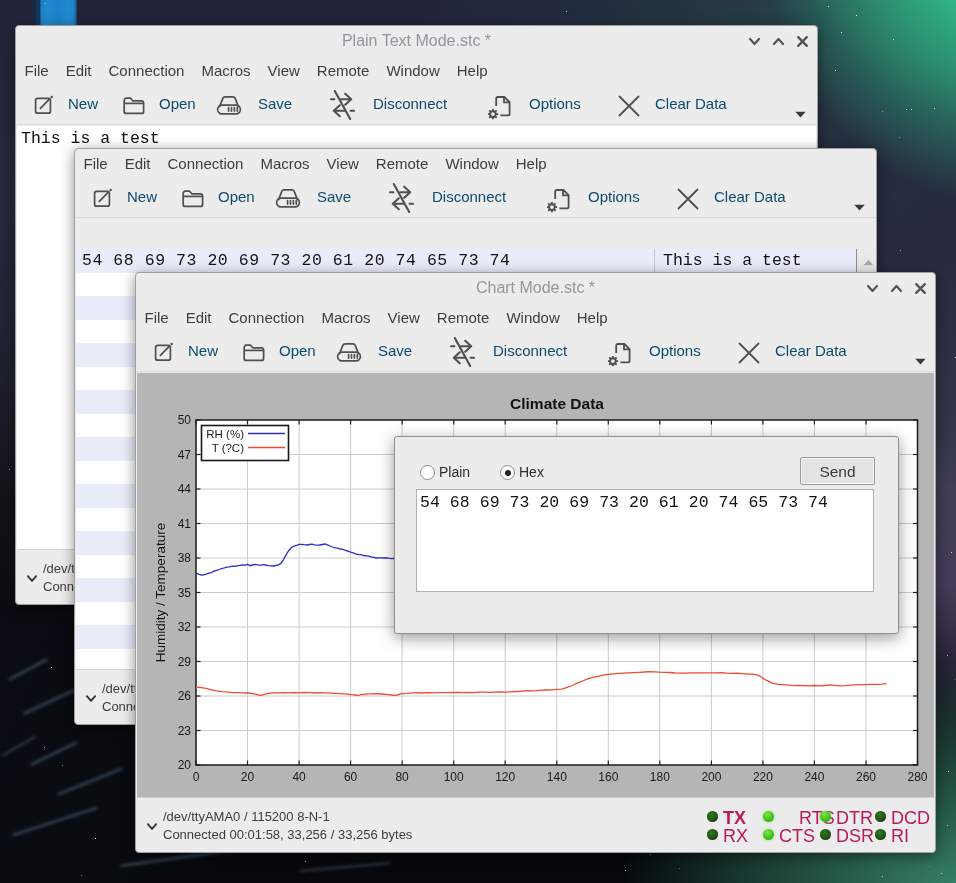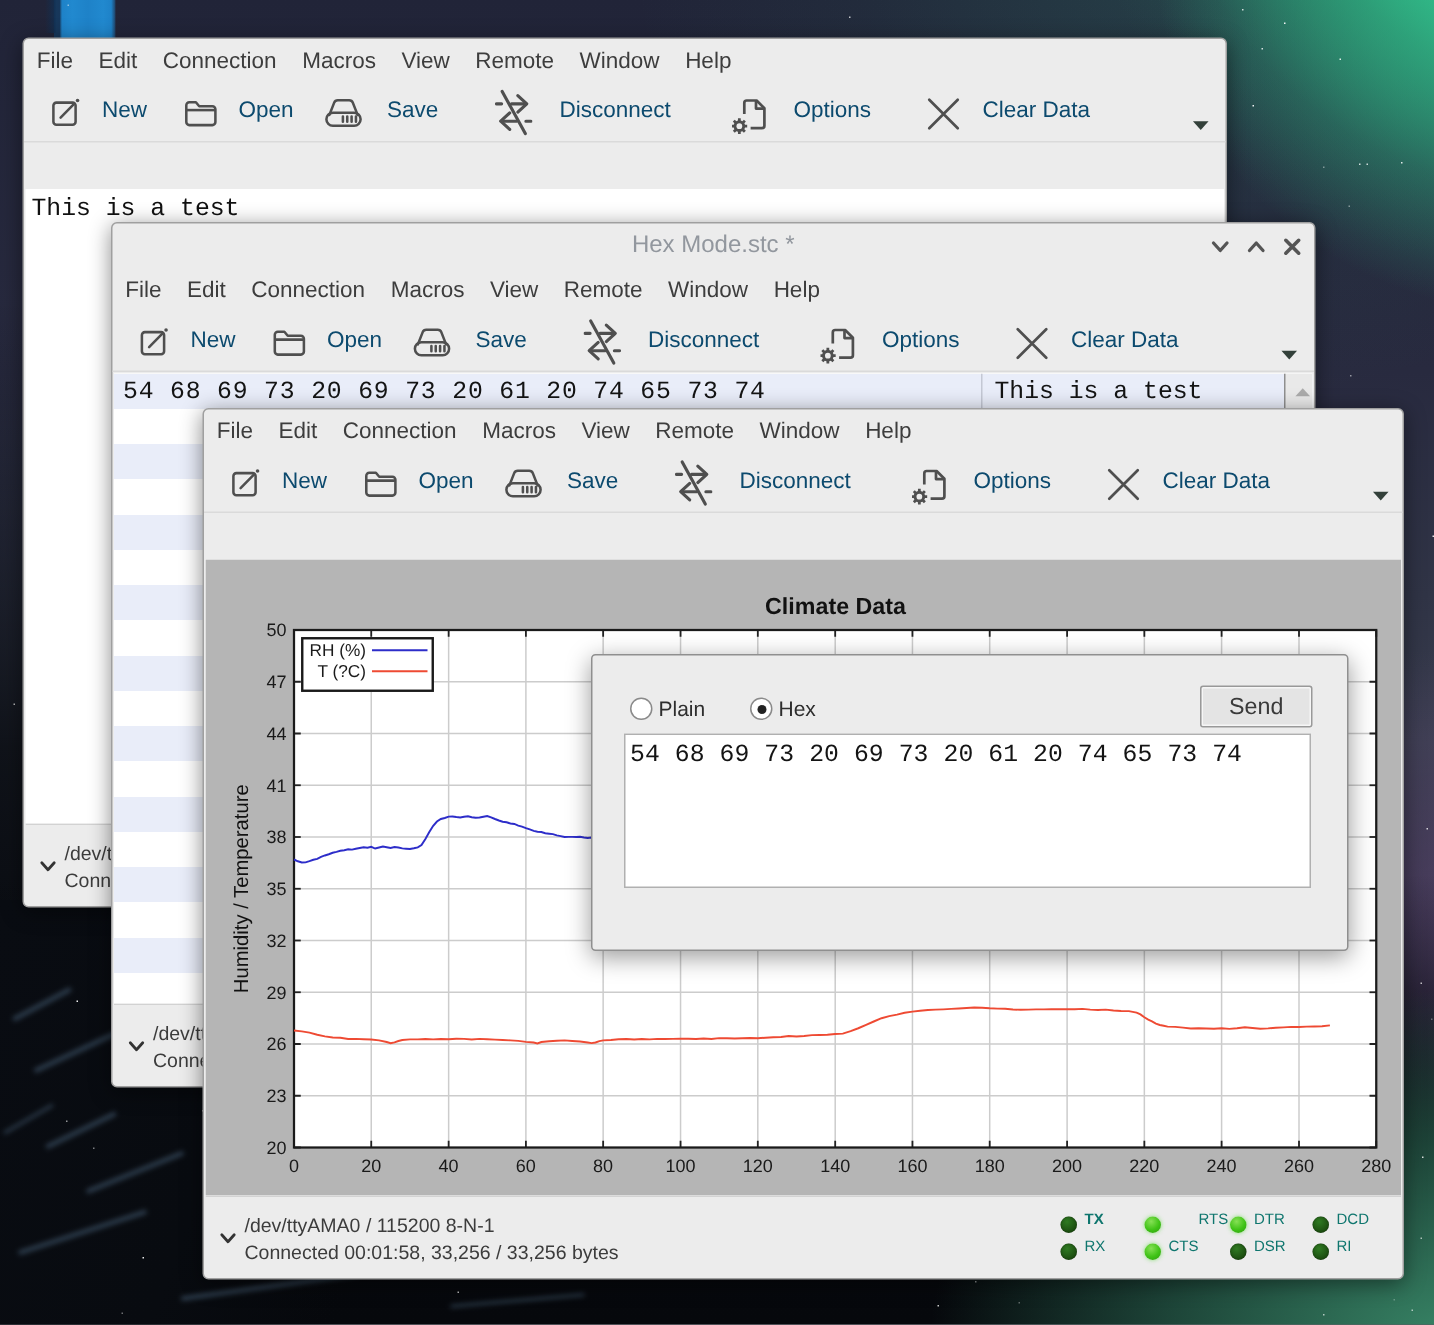--- a/index.html
+++ b/index.html
@@ -44,21 +44,21 @@
 .wcontent{position:absolute;left:1px;right:1px;top:100px;bottom:55px;background:#fff;overflow:hidden}
 .sbar{position:absolute;left:1px;right:1px;bottom:1px;height:54px;background:#ececec;
  border-top:1px solid #d2d2d2;border-radius:0 0 3px 3px}
 .schev{position:absolute;left:9px;top:21px}
 .sline1,.sline2{position:absolute;left:26px;font-size:13px;color:#3c3c3c;white-space:nowrap}
 .sline1{top:11px}.sline2{top:29px}
 .led{position:absolute;width:11px;height:11px;border-radius:50%;
  background:radial-gradient(circle at 40% 32%,#2f7a22,#1c4d10 70%);box-shadow:inset 0 0 1px rgba(0,0,0,.5)}
 .led.on{background:radial-gradient(circle at 40% 30%,#86e055,#3fc316 55%,#2e9c0e 100%);
  box-shadow:0 0 3px rgba(90,220,60,.7)}
-.ledl{position:absolute;font-size:10px;color:#0f766e}
+.ledl{position:absolute;font-size:18px;color:#be185d}
 
 .plain{font-family:"Liberation Mono",monospace;font-size:16.5px;color:#111;padding:2px 0 0 4px;line-height:22px}
 .hexrows{position:absolute;inset:0;background:repeating-linear-gradient(180deg,#e9edf9 0px,#e9edf9 23.5px,#ffffff 23.5px,#ffffff 47px)}
 .hexrow1{position:absolute;left:0;top:0;width:100%;height:23.5px;font-family:"Liberation Mono",monospace;
  font-size:16.5px;color:#141414;line-height:23.5px}
 .hextext{position:absolute;left:6px;letter-spacing:0.55px}
 .hexsep{position:absolute;left:578px;top:0;bottom:0;border-left:1px solid #c4c8d4;height:23.5px}
 .asciit{position:absolute;left:587px}
 .vscroll{position:absolute;right:0;top:0;bottom:0;width:19px;background:#e9e9e9;border-left:1px solid #8f8f8f}
 .sarrow{position:absolute;left:6px;top:3px}
@@ -96,111 +96,111 @@
 <div class="streak" style="left:28px;top:752px;width:52px;height:3px;transform:rotate(-26deg)"></div>
 <div class="streak" style="left:20px;top:700px;width:60px;height:3px;transform:rotate(-25deg)"></div>
 <div class="streak" style="left:0px;top:745px;width:38px;height:2px;transform:rotate(-30deg)"></div>
 <div class="streak" style="left:55px;top:780px;width:70px;height:3px;transform:rotate(-22deg)"></div>
 <div class="streak" style="left:10px;top:820px;width:90px;height:3px;transform:rotate(-18deg)"></div>
 <div class="streak" style="left:120px;top:856px;width:120px;height:3px;transform:rotate(-8deg)"></div>
 <div class="streak" style="left:300px;top:866px;width:90px;height:2px;transform:rotate(-5deg)"></div>
 <div class="stars"></div>
 </div>
 <div class="win" style="left:15px;top:25px;width:803px;height:580px">
-    <div class="mbar">
-      <span>File</span>
-      <span>Edit</span>
-      <span>Connection</span>
-      <span>Macros</span>
-      <span>View</span>
-      <span>Remote</span>
-      <span>Window</span>
-      <span>Help</span>
-    </div>
-    <div class="tools">
-      <span class="ti" style="left:17px;top:9px"><svg width="22" height="22" viewBox="0 0 22 22">
-          <g fill="none" stroke="#4f4f4f" stroke-width="1.7" stroke-linecap="round" stroke-linejoin="round">
-            <rect x="2.6" y="4.4" width="14.8" height="14.8" rx="2"></rect>
-            <path d="M7.4 14.4 L16.4 5.2"></path>
-          </g>
-          <circle cx="18.7" cy="3" r="1.2" fill="#4f4f4f"></circle>
-        </svg></span>
-      <span class="tl" style="left:52px">New</span>
-      <span class="ti" style="left:106px;top:9px"><svg width="24" height="22" viewBox="0 0 24 22">
-          <g fill="none" stroke="#4f4f4f" stroke-width="1.7" stroke-linejoin="round">
-            <path d="M2.2 8.2 V6.2 a2 2 0 0 1 2-2 h4.4 l2.2 2.6 h8.8 a2 2 0 0 1 2 2 v8.6 a2 2 0 0 1-2 2 H4.2 a2 2 0 0 1-2-2 z"></path>
-            <path d="M2.2 9.4 h19.4"></path>
-          </g>
-        </svg></span>
-      <span class="tl" style="left:143px">Open</span>
-      <span class="ti" style="left:200px;top:9px"><svg width="26" height="22" viewBox="0 0 26 22">
-          <g fill="none" stroke="#4f4f4f" stroke-width="1.7" stroke-linejoin="round" stroke-linecap="round">
-            <rect x="1.6" y="11.2" width="22.8" height="8.6" rx="4.3"></rect>
-            <path d="M3.6 12.6 L6.8 4.4 Q7.4 2.8 9.2 2.8 h7.6 Q18.6 2.8 19.2 4.4 l3.2 8.2"></path>
-            <path d="M12.6 13.7 v3.4 M15.5 13.7 v3.4 M18.4 13.7 v3.4 M21.3 13.7 v3.4"></path>
-          </g>
-        </svg></span>
-      <span class="tl" style="left:242px">Save</span>
-      <span class="ti" style="left:314px;top:4px"><svg width="25" height="32" viewBox="0 0 25 32">
-          <g fill="none" stroke="#4f4f4f" stroke-width="2.1" stroke-linecap="round" stroke-linejoin="round">
-            <path d="M4.8 2 L20.2 30"></path>
-            <path d="M1 10.2 h3.4 M11 10.2 h8.3"></path>
-            <path d="M15.2 4.7 L21.2 10.2 L15.2 15.7"></path>
-            <path d="M5.8 21.8 h8.6 M20.6 21.8 h3.4"></path>
-            <path d="M9.8 16.3 L3.8 21.8 L9.8 27.3"></path>
-          </g>
-        </svg></span>
-      <span class="tl" style="left:357px">Disconnect</span>
-      <span class="ti" style="left:472px;top:9px"><svg width="24" height="26" viewBox="0 0 24 26">
-          <g fill="none" stroke="#4f4f4f" stroke-width="1.8" stroke-linejoin="round">
-            <path d="M8.2 12 V4.6 a1.6 1.6 0 0 1 1.6-1.6 h6.6 L21.6 8.2 v11.6 a1.6 1.6 0 0 1-1.6 1.6 h-7.6"></path>
-            <path d="M16 3 v5.4 h5.6"></path>
-          </g>
-          <g fill="#4f4f4f">
-            <path d="M10.12 19.18 L10.12 21.02 L8.68 21.04 L8.24 22.11 L9.24 23.14 L7.94 24.44 L6.91 23.44 L5.84 23.88 L5.82 25.32 L3.98 25.32 L3.96 23.88 L2.89 23.44 L1.86 24.44 L0.56 23.14 L1.56 22.11 L1.12 21.04 L-0.32 21.02 L-0.32 19.18 L1.12 19.16 L1.56 18.09 L0.56 17.06 L1.86 15.76 L2.89 16.76 L3.96 16.32 L3.98 14.88 L5.82 14.88 L5.84 16.32 L6.91 16.76 L7.94 15.76 L9.24 17.06 L8.24 18.09 L8.68 19.16 Z"></path>
-            <circle cx="4.9" cy="20.1" r="1.9" fill="#ececec"></circle>
-          </g>
-        </svg></span>
-      <span class="tl" style="left:513px">Options</span>
-      <span class="ti" style="left:601px;top:9px"><svg width="24" height="24" viewBox="0 0 24 24">
-          <g stroke="#4f4f4f" stroke-width="1.8" stroke-linecap="round">
-            <path d="M2.5 2.5 L21.5 21.5 M21.5 2.5 L2.5 21.5"></path>
-          </g>
-        </svg></span>
-      <span class="tl" style="left:639px">Clear Data</span>
-      <span class="ti" style="left:779px;top:19px"><svg width="11" height="7" viewBox="0 0 11 7">
-          <path d="M0.3 0.8 h10.4 L5.5 6.6 z" fill="#33403a"></path>
-        </svg></span>
-    </div>
-<div class="wcontent">
-      <div class="plain">This is a test</div>
-    </div>
-<div class="sbar">
-      <span class="schev"><svg width="12" height="13" viewBox="0 0 13 13">
-          <path d="M2 4 L6.5 9 L11 4" fill="none" stroke="#333" stroke-width="2" stroke-linecap="round" stroke-linejoin="round"></path>
-        </svg></span>
-<div class="sline1">/dev/ttyAMA0 / 115200 8-N-1</div>
-<div class="sline2">Connected 00:01:58, 33,256 / 33,256 bytes</div>
-    </div>
-  </div>
-<div class="win" style="left:74px;top:148px;width:803px;height:577px">
 <div class="tbar">
-      <span class="ttext">Hex Mode.stc *</span>
+      <span class="ttext">Plain Text Mode.stc *</span>
 <span class="wctrl">
         <svg width="13" height="13" viewBox="0 0 13 13">
           <path d="M2 4 L6.5 9 L11 4" fill="none" stroke="#555" stroke-width="2.2" stroke-linecap="round" stroke-linejoin="round"></path>
         </svg>
         <svg width="13" height="13" viewBox="0 0 13 13">
           <path d="M2 9 L6.5 4 L11 9" fill="none" stroke="#555" stroke-width="2.2" stroke-linecap="round" stroke-linejoin="round"></path>
         </svg>
         <svg width="13" height="13" viewBox="0 0 13 13">
           <path d="M2.2 2.2 L10.8 10.8 M10.8 2.2 L2.2 10.8" stroke="#555" stroke-width="2.4" stroke-linecap="round"></path>
         </svg>
       </span>
     </div>
+    <div class="mbar">
+      <span>File</span>
+      <span>Edit</span>
+      <span>Connection</span>
+      <span>Macros</span>
+      <span>View</span>
+      <span>Remote</span>
+      <span>Window</span>
+      <span>Help</span>
+    </div>
+    <div class="tools">
+      <span class="ti" style="left:17px;top:9px"><svg width="22" height="22" viewBox="0 0 22 22">
+          <g fill="none" stroke="#4f4f4f" stroke-width="1.7" stroke-linecap="round" stroke-linejoin="round">
+            <rect x="2.6" y="4.4" width="14.8" height="14.8" rx="2"></rect>
+            <path d="M7.4 14.4 L16.4 5.2"></path>
+          </g>
+          <circle cx="18.7" cy="3" r="1.2" fill="#4f4f4f"></circle>
+        </svg></span>
+      <span class="tl" style="left:52px">New</span>
+      <span class="ti" style="left:106px;top:9px"><svg width="24" height="22" viewBox="0 0 24 22">
+          <g fill="none" stroke="#4f4f4f" stroke-width="1.7" stroke-linejoin="round">
+            <path d="M2.2 8.2 V6.2 a2 2 0 0 1 2-2 h4.4 l2.2 2.6 h8.8 a2 2 0 0 1 2 2 v8.6 a2 2 0 0 1-2 2 H4.2 a2 2 0 0 1-2-2 z"></path>
+            <path d="M2.2 9.4 h19.4"></path>
+          </g>
+        </svg></span>
+      <span class="tl" style="left:143px">Open</span>
+      <span class="ti" style="left:200px;top:9px"><svg width="26" height="22" viewBox="0 0 26 22">
+          <g fill="none" stroke="#4f4f4f" stroke-width="1.7" stroke-linejoin="round" stroke-linecap="round">
+            <rect x="1.6" y="11.2" width="22.8" height="8.6" rx="4.3"></rect>
+            <path d="M3.6 12.6 L6.8 4.4 Q7.4 2.8 9.2 2.8 h7.6 Q18.6 2.8 19.2 4.4 l3.2 8.2"></path>
+            <path d="M12.6 13.7 v3.4 M15.5 13.7 v3.4 M18.4 13.7 v3.4 M21.3 13.7 v3.4"></path>
+          </g>
+        </svg></span>
+      <span class="tl" style="left:242px">Save</span>
+      <span class="ti" style="left:314px;top:4px"><svg width="25" height="32" viewBox="0 0 25 32">
+          <g fill="none" stroke="#4f4f4f" stroke-width="2.1" stroke-linecap="round" stroke-linejoin="round">
+            <path d="M4.8 2 L20.2 30"></path>
+            <path d="M1 10.2 h3.4 M11 10.2 h8.3"></path>
+            <path d="M15.2 4.7 L21.2 10.2 L15.2 15.7"></path>
+            <path d="M5.8 21.8 h8.6 M20.6 21.8 h3.4"></path>
+            <path d="M9.8 16.3 L3.8 21.8 L9.8 27.3"></path>
+          </g>
+        </svg></span>
+      <span class="tl" style="left:357px">Disconnect</span>
+      <span class="ti" style="left:472px;top:9px"><svg width="24" height="26" viewBox="0 0 24 26">
+          <g fill="none" stroke="#4f4f4f" stroke-width="1.8" stroke-linejoin="round">
+            <path d="M8.2 12 V4.6 a1.6 1.6 0 0 1 1.6-1.6 h6.6 L21.6 8.2 v11.6 a1.6 1.6 0 0 1-1.6 1.6 h-7.6"></path>
+            <path d="M16 3 v5.4 h5.6"></path>
+          </g>
+          <g fill="#4f4f4f">
+            <path d="M10.12 19.18 L10.12 21.02 L8.68 21.04 L8.24 22.11 L9.24 23.14 L7.94 24.44 L6.91 23.44 L5.84 23.88 L5.82 25.32 L3.98 25.32 L3.96 23.88 L2.89 23.44 L1.86 24.44 L0.56 23.14 L1.56 22.11 L1.12 21.04 L-0.32 21.02 L-0.32 19.18 L1.12 19.16 L1.56 18.09 L0.56 17.06 L1.86 15.76 L2.89 16.76 L3.96 16.32 L3.98 14.88 L5.82 14.88 L5.84 16.32 L6.91 16.76 L7.94 15.76 L9.24 17.06 L8.24 18.09 L8.68 19.16 Z"></path>
+            <circle cx="4.9" cy="20.1" r="1.9" fill="#ececec"></circle>
+          </g>
+        </svg></span>
+      <span class="tl" style="left:513px">Options</span>
+      <span class="ti" style="left:601px;top:9px"><svg width="24" height="24" viewBox="0 0 24 24">
+          <g stroke="#4f4f4f" stroke-width="1.8" stroke-linecap="round">
+            <path d="M2.5 2.5 L21.5 21.5 M21.5 2.5 L2.5 21.5"></path>
+          </g>
+        </svg></span>
+      <span class="tl" style="left:639px">Clear Data</span>
+      <span class="ti" style="left:779px;top:19px"><svg width="11" height="7" viewBox="0 0 11 7">
+          <path d="M0.3 0.8 h10.4 L5.5 6.6 z" fill="#33403a"></path>
+        </svg></span>
+    </div>
+<div class="wcontent">
+      <div class="plain">This is a test</div>
+    </div>
+<div class="sbar">
+      <span class="schev"><svg width="12" height="13" viewBox="0 0 13 13">
+          <path d="M2 4 L6.5 9 L11 4" fill="none" stroke="#333" stroke-width="2" stroke-linecap="round" stroke-linejoin="round"></path>
+        </svg></span>
+<div class="sline1">/dev/ttyAMA0 / 115200 8-N-1</div>
+<div class="sline2">Connected 00:01:58, 33,256 / 33,256 bytes</div>
+    </div>
+  </div>
+<div class="win" style="left:74px;top:148px;width:803px;height:577px">
     <div class="mbar">
       <span>File</span>
       <span>Edit</span>
       <span>Connection</span>
       <span>Macros</span>
       <span>View</span>
       <span>Remote</span>
       <span>Window</span>
       <span>Help</span>
     </div>
@@ -274,20 +274,34 @@
     </div>
 <div class="sbar">
       <span class="schev"><svg width="12" height="13" viewBox="0 0 13 13">
           <path d="M2 4 L6.5 9 L11 4" fill="none" stroke="#333" stroke-width="2" stroke-linecap="round" stroke-linejoin="round"></path>
         </svg></span>
 <div class="sline1">/dev/ttyAMA0 / 115200 8-N-1</div>
 <div class="sline2">Connected 00:01:58, 33,256 / 33,256 bytes</div>
     </div>
   </div>
 <div class="win" style="left:135px;top:272px;width:801px;height:581px">
+<div class="tbar">
+      <span class="ttext">Chart Mode.stc *</span>
+<span class="wctrl">
+        <svg width="13" height="13" viewBox="0 0 13 13">
+          <path d="M2 4 L6.5 9 L11 4" fill="none" stroke="#555" stroke-width="2.2" stroke-linecap="round" stroke-linejoin="round"></path>
+        </svg>
+        <svg width="13" height="13" viewBox="0 0 13 13">
+          <path d="M2 9 L6.5 4 L11 9" fill="none" stroke="#555" stroke-width="2.2" stroke-linecap="round" stroke-linejoin="round"></path>
+        </svg>
+        <svg width="13" height="13" viewBox="0 0 13 13">
+          <path d="M2.2 2.2 L10.8 10.8 M10.8 2.2 L2.2 10.8" stroke="#555" stroke-width="2.4" stroke-linecap="round"></path>
+        </svg>
+      </span>
+    </div>
     <div class="mbar">
       <span>File</span>
       <span>Edit</span>
       <span>Connection</span>
       <span>Macros</span>
       <span>View</span>
       <span>Remote</span>
       <span>Window</span>
       <span>Help</span>
     </div>

